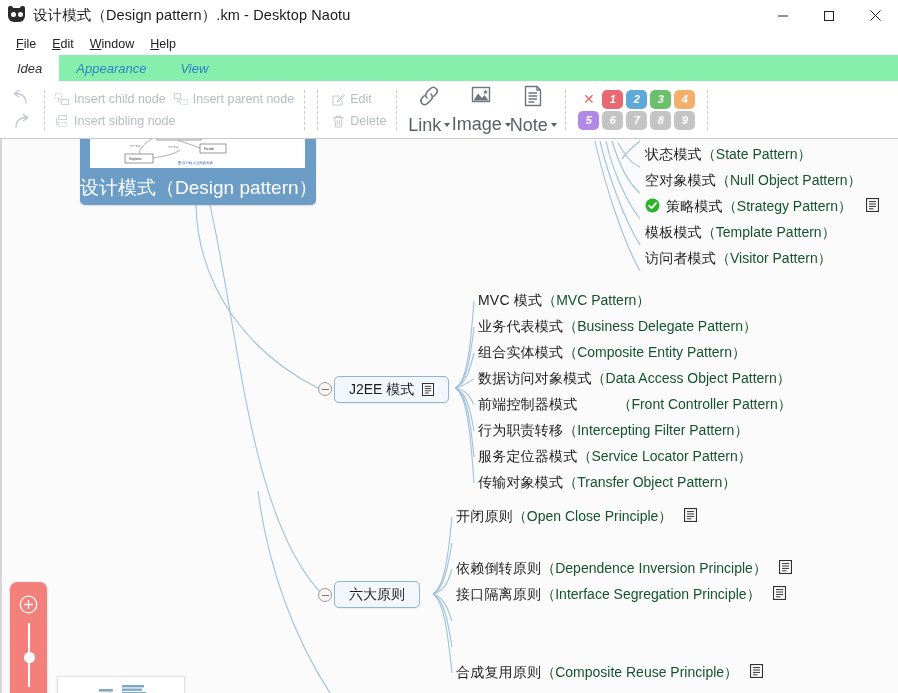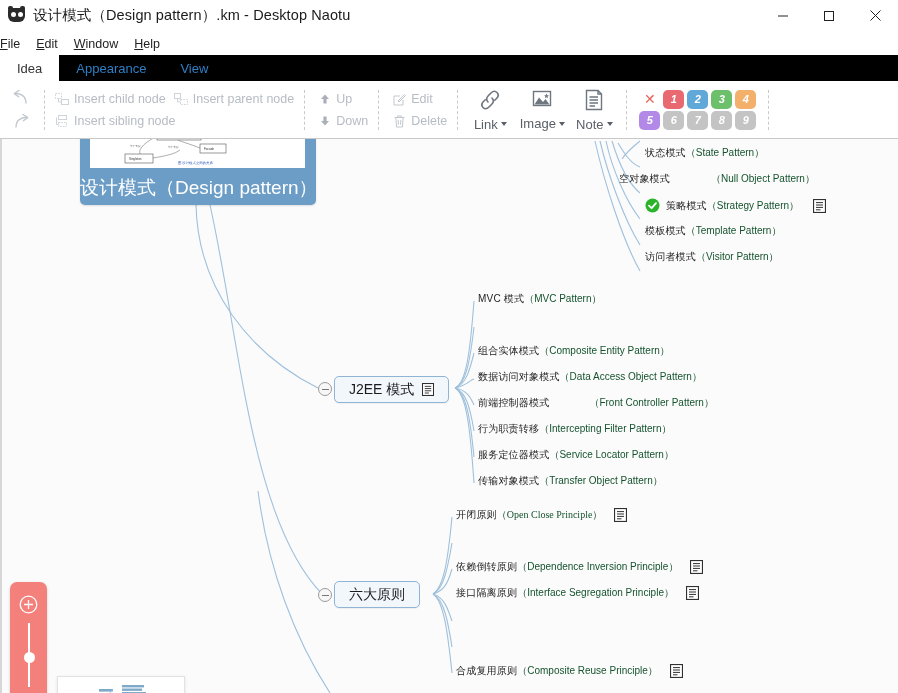--- a/index.html
+++ b/index.html
@@ -52,33 +52,33 @@
     width: 46px; height: 32px; display: flex;
     align-items: center; justify-content: center;
     color: #222; font-size: 13px;
   }
   .winbtn svg { display: block; }
 
   
   .menubar {
     position: absolute; left: 0; top: 32px; width: 898px; height: 23px;
     background: #ffffff; display: flex; align-items: center;
-    padding-left: 0;
+    padding-left: 16px;
   }
   .menuitem {
     font-size: 12.5px; color: #222; margin-right: 16px; line-height: 14px;
     cursor: default;
   }
   .menuitem u { text-decoration: underline; }
 
   
   .tabstrip {
     position: absolute; left: 0; top: 55px; width: 898px; height: 26px;
-    background: #000000;
-    display: flex; align-items: flex-start;
+    background: #86efac;
+    display: flex; align-items: flex-start; font-style: italic;
   }
   .tab {
     height: 26px; padding: 0 17px; display: flex; align-items: center;
     font-size: 13px; color: #2f7fc6; background: transparent;
   }
   .tab.active {
     background: #ffffff; color: #333333;
   }
 
   
@@ -105,21 +105,21 @@
   .rowitem {
     display: flex; align-items: center; height: 22px;
     font-size: 12.5px; color: #b6bcc4; white-space: nowrap;
     padding: 0 4px;
   }
   .rowitem .ico { margin-right: 5px; display: flex; align-items: center; }
 
   .bigbtn {
     width: 52px; height: 52px; display: flex; flex-direction: column;
     align-items: center; justify-content: center; gap: 3px;
-    font-size: 13px; color: #5a6068;
+    font-size: 18px; color: #5a6068;
   }
   .bigbtn .lbl { display: flex; align-items: center; gap: 3px; }
   .caret { width: 0; height: 0; border-left: 3.5px solid transparent;
            border-right: 3.5px solid transparent; border-top: 4px solid #5a6068; }
 
   .swatches { display: flex; flex-direction: column; justify-content: center; gap: 2px; padding: 0 6px; }
   .swrow { display: flex; gap: 3px; }
   .sw {
     width: 21px; height: 19px; border-radius: 5px;
     display: flex; align-items: center; justify-content: center;
@@ -165,22 +165,22 @@
   }
   .collapse {
     position: absolute; width: 14px; height: 14px; border-radius: 50%;
     border: 1px solid #9a9a9a; background: #f7f7f7;
     display: flex; align-items: center; justify-content: center;
   }
   .collapse .bar { width: 7px; height: 1px; background: #777; }
 
   
   .leaf {
-    position: absolute; white-space: nowrap; display: flex; align-items: flex-end;
-    gap: 0px; font-size: 10px; color: #1d1d1d;
+    position: absolute; white-space: nowrap; display: flex; align-items: flex-start;
+    gap: 0px; font-size: 14px; color: #1d1d1d;
   }
   .leaf .cn { letter-spacing: 0.2px; }
   .leaf .en { color: #14532d; }
   .noteico { display: inline-flex; align-items: center; }
 
   .checkico { margin-right: 6px; display: inline-flex; }
 
   
   .zoombar {
     position: absolute; left: 10px; top: 443px; width: 37px; height: 233px;
@@ -309,38 +309,20 @@
             <rect x="3.5" y="7.5" width="8" height="4" fill="none" stroke="#cfd4da" stroke-width="1" stroke-dasharray="1.6 1.2"></rect>
             <path d="M1.5 2.5 L1.5 9.5 L3.5 9.5" fill="none" stroke="#cfd4da" stroke-width="1"></path>
           </svg>
         </span>
         <span>Insert sibling node</span>
       </div>
     </div>
 
     <div class="sep"></div>
 
-    <div class="stack2" style="padding-left:4px;">
-      <div class="rowitem">
-        <span class="ico">
-          <svg width="12" height="12" viewBox="0 0 12 12">
-              <path d="M6 1.5 L10 6 L7.6 6 L7.6 10.5 L4.4 10.5 L4.4 6 L2 6 Z" fill="#aab0b8"></path>
-            </svg>
-        </span>
-        <span>Up</span>
-      </div>
-      <div class="rowitem">
-        <span class="ico">
-          <svg width="12" height="12" viewBox="0 0 12 12">
-              <path d="M6 10.5 L2 6 L4.4 6 L4.4 1.5 L7.6 1.5 L7.6 6 L10 6 Z" fill="#aab0b8"></path>
-            </svg>
-        </span>
-        <span>Down</span>
-      </div>
-    </div>
 
     <div class="sep"></div>
 
     <div class="stack2" style="padding-left:4px;">
       <div class="rowitem">
         <span class="ico">
           <svg width="13" height="13" viewBox="0 0 13 13">
             <path d="M1 3 L1 12 L10 12 L10 7" fill="none" stroke="#c3c8cf" stroke-width="1"></path>
             <path d="M1 3 L7 3" fill="none" stroke="#c3c8cf" stroke-width="1"></path>
             <path d="M5 8 L11.5 1.5 L12.5 2.5 L6 9 Z" fill="none" stroke="#c3c8cf" stroke-width="1"></path>
@@ -516,21 +498,21 @@
           <text x="88" y="90" font-size="3.4" fill="#2a5bb5" font-family="sans-serif">图 设计模式之间的关系</text>
         </svg>
       </div>
       <div class="root-label">设计模式（Design pattern）</div>
     </div>
 
     <div class="leaf" style="left:645px; top:7px;">
       <span class="cn">状态模式</span>
       <span class="en">（State Pattern）</span>
     </div>
-    <div class="leaf" style="left:619px; top:33px;gap:41px;">
+    <div class="leaf" style="left:645px; top:33px;">
       <span class="cn">空对象模式</span>
       <span class="en">（Null Object Pattern）</span>
     </div>
     <div class="leaf" style="left:645px; top:59px;">
       <span class="checkico">
         <svg width="15" height="15" viewBox="0 0 15 15">
           <circle cx="7.5" cy="7.5" r="7" fill="#2bb32b"></circle>
           <path d="M4 7.7 L6.6 10.2 L11 5.1" fill="none" stroke="#ffffff" stroke-width="1.8" stroke-linecap="round" stroke-linejoin="round"></path>
         </svg>
       </span>
@@ -562,20 +544,24 @@
             <rect x="0.5" y="0.5" width="12" height="13" fill="#ffffff" stroke="#303030" stroke-width="1.2"></rect>
             <path d="M3 3.6 L10 3.6 M3 6 L10 6 M3 8.4 L10 8.4 M3 10.8 L7.5 10.8" stroke="#303030" stroke-width="1"></path>
           </svg>
       </span>
     </div>
 
     <div class="leaf" style="left:478px; top:153px;">
       <span class="cn">MVC 模式</span>
       <span class="en">（MVC Pattern）</span>
     </div>
+    <div class="leaf" style="left:478px; top:179px;">
+      <span class="cn">业务代表模式</span>
+      <span class="en">（Business Delegate Pattern）</span>
+    </div>
     <div class="leaf" style="left:478px; top:205px;">
       <span class="cn">组合实体模式</span>
       <span class="en">（Composite Entity Pattern）</span>
     </div>
     <div class="leaf" style="left:478px; top:231px;">
       <span class="cn">数据访问对象模式</span>
       <span class="en">（Data Access Object Pattern）</span>
     </div>
     <div class="leaf" style="left:478px; top:257px;gap:40px;">
       <span class="cn">前端控制器模式</span>
@@ -594,21 +580,21 @@
       <span class="en">（Transfer Object Pattern）</span>
     </div>
 
     <div class="collapse" style="left:318px; top:449px;">
         <span class="bar"></span>
       </div>
     <div class="branch" style="left:334px; top:442px;">
       <span>六大原则</span>
     </div>
 
-    <div class="leaf" style="left:456px; top:369px;font-family:Liberation Serif, serif;">
+    <div class="leaf" style="left:456px; top:369px;">
       <span class="cn">开闭原则</span>
       <span class="en">（Open Close Principle）</span>
       <span class="noteico" style="margin-left:12px;">
         <svg width="13" height="14" viewBox="0 0 13 14">
             <rect x="0.5" y="0.5" width="12" height="13" fill="#ffffff" stroke="#303030" stroke-width="1.2"></rect>
             <path d="M3 3.6 L10 3.6 M3 6 L10 6 M3 8.4 L10 8.4 M3 10.8 L7.5 10.8" stroke="#303030" stroke-width="1"></path>
           </svg>
       </span>
     </div>
     <div class="leaf" style="left:456px; top:421px;">

